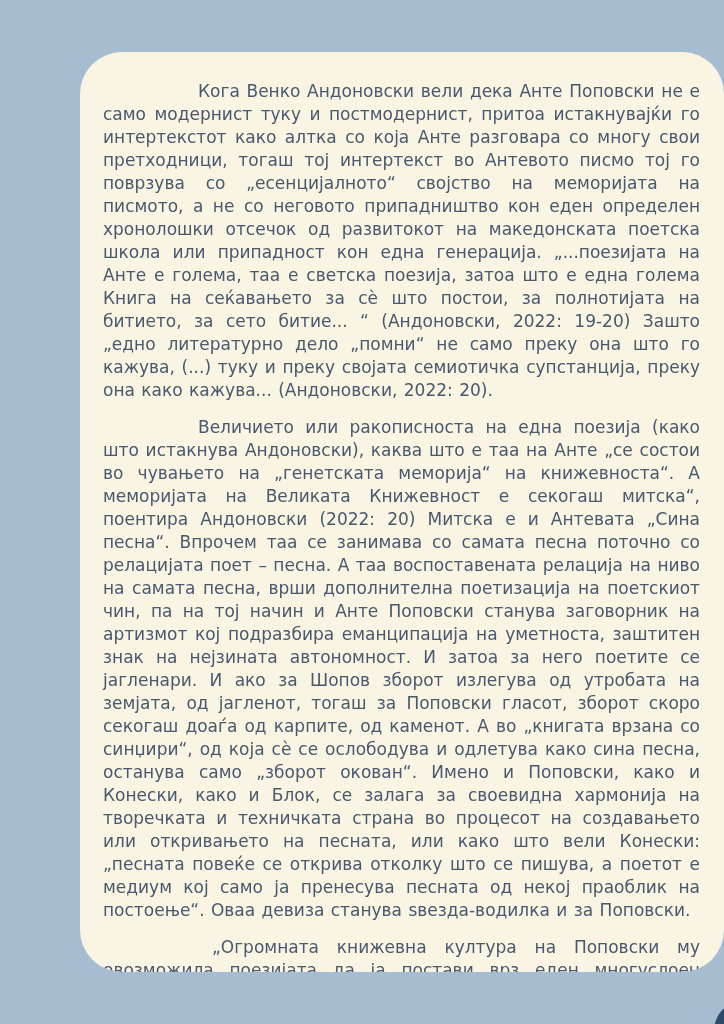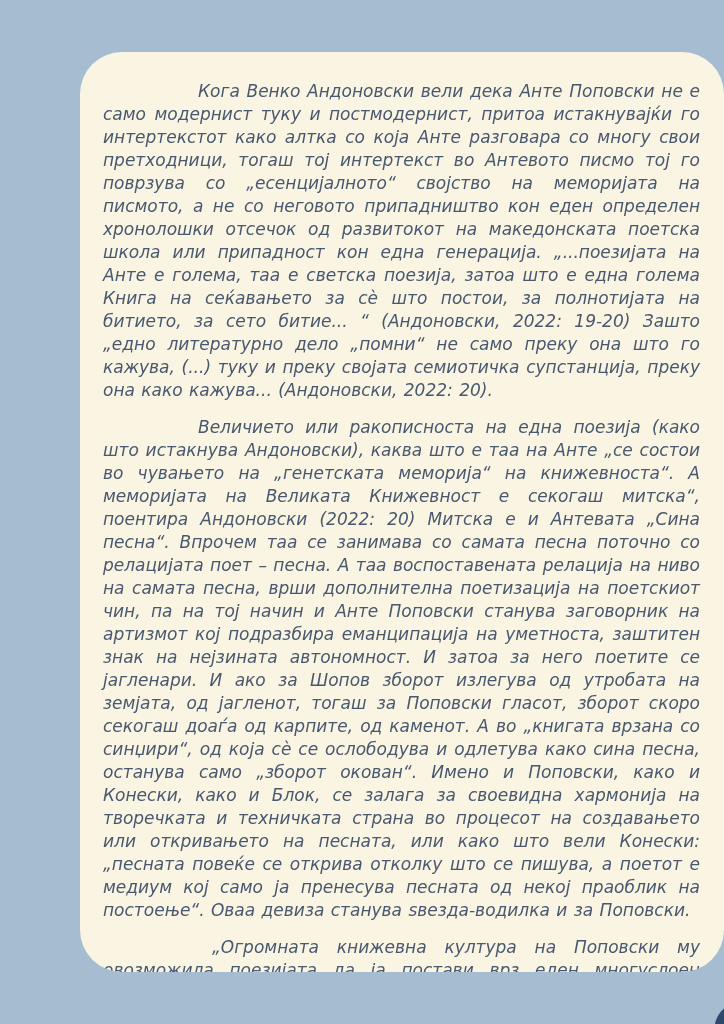--- a/index.html
+++ b/index.html
@@ -1,15 +1,15 @@
 <!DOCTYPE html>
 <html style="--page-background: #a6bcd1; --card-background: #faf4e3; --text: #48586f; --underline: #edd0ab; --page-badge: #2d4a6b; --page-badge-text: #ece7da;"><head>
 <meta charset="utf-8">
 <style>
-  * { margin: 14px; padding: 0; box-sizing: border-box; font-style: italic; }
+  * { margin: 14px; padding: 0; box-sizing: border-box; }
   html, body { width: 724px; height: 1024px; }
   body {
     position: relative;
     overflow: hidden;
     background: var(--page-background, #a6bcd1);
     font-family: "DejaVu Sans", "Liberation Sans", sans-serif;
   }
   .card {
     position: absolute;
     left: 38px;

